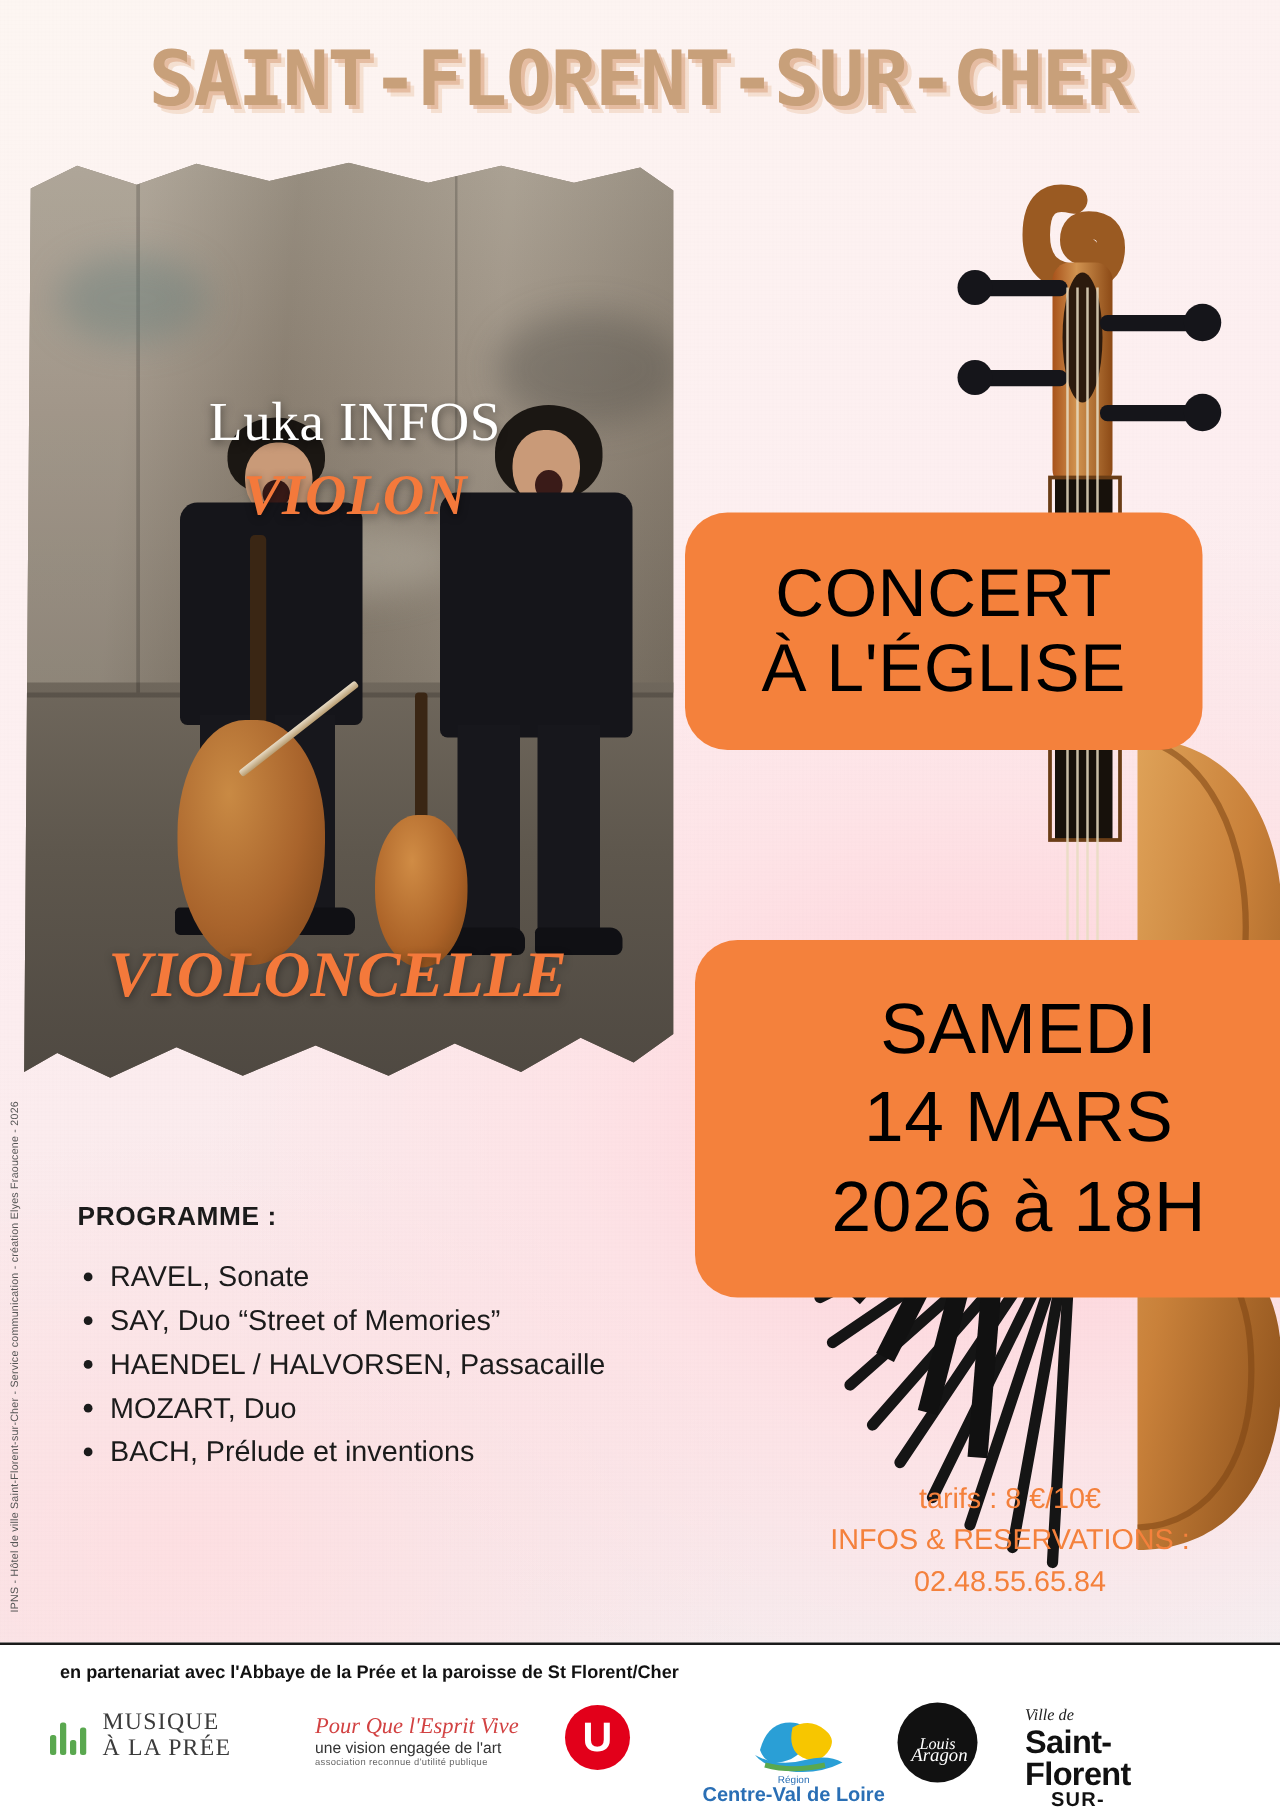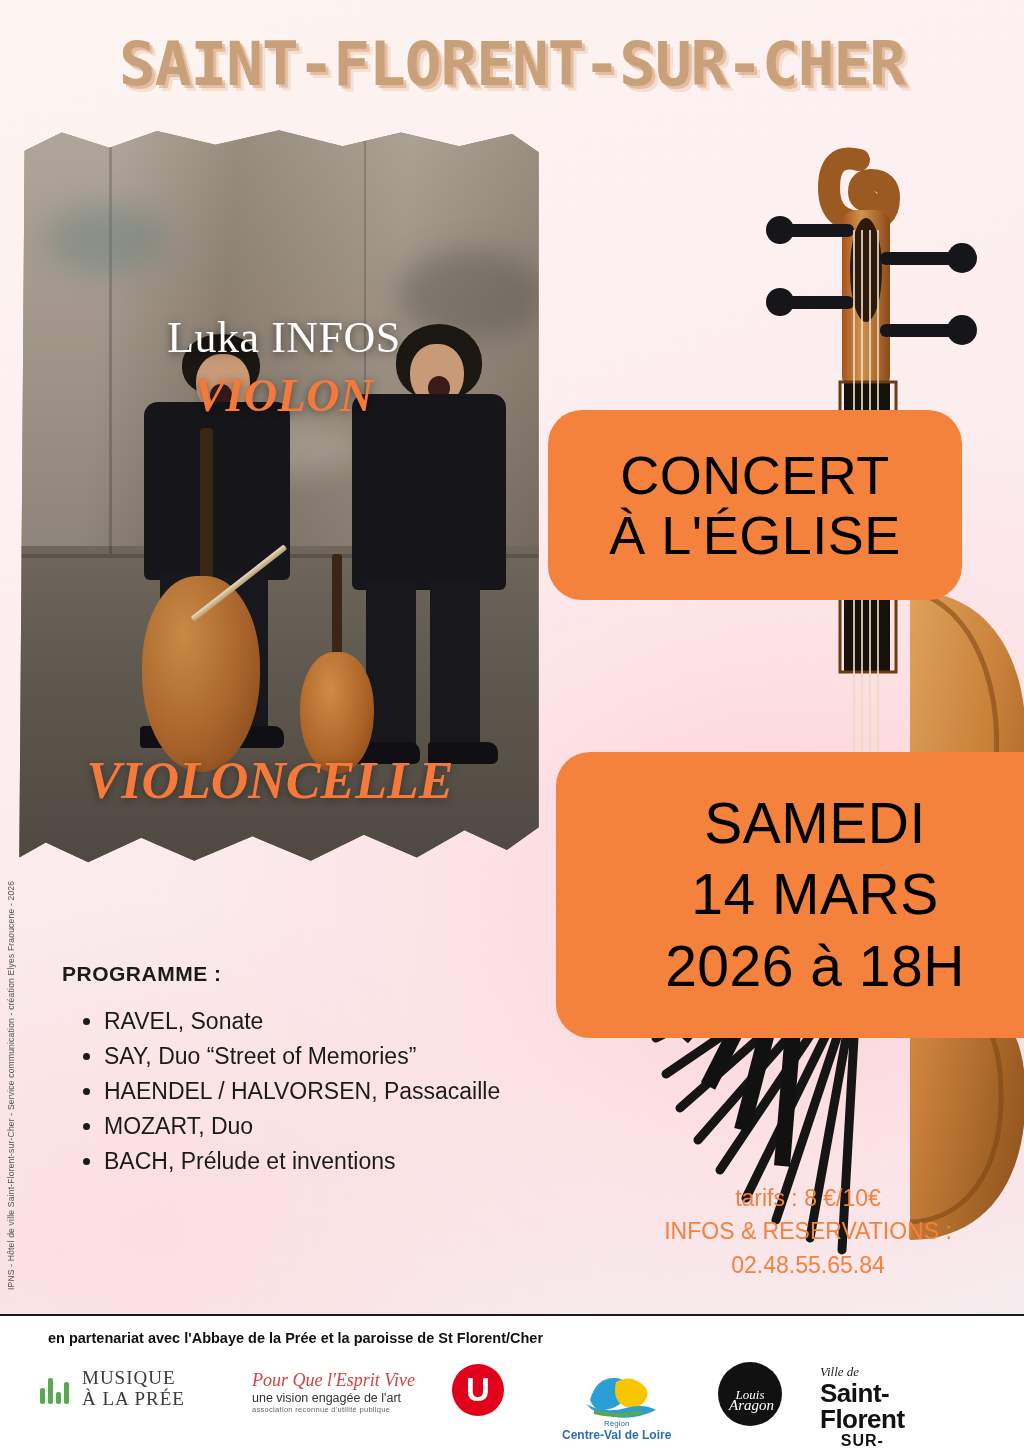--- a/index.html
+++ b/index.html
@@ -184,21 +184,21 @@
     z-index: 5;
     color: #1b1b1b;
   }
   .programme h2 {
     margin: 0 0 18px 0;
     font-size: 21px;
     font-weight: bold;
     letter-spacing: .5px;
   }
   .programme ul {
-    margin: 16px;
+    margin: 0;
     padding: 0 0 0 26px;
     list-style: disc;
   }
   .programme li {
     font-size: 23px;
     line-height: 1.52;
     color: #1b1b1b;
   }
 
   
@@ -262,21 +262,21 @@
   .u-circle {
     width: 52px; height: 52px; border-radius: 50%;
     background: #e2001a; color:#fff; font-weight:bold; font-size:33px;
     display:flex; align-items:center; justify-content:center;
     font-family: "Liberation Sans", sans-serif;
   }
 
   .logo-region { left:562px; top:12px; text-align:center; }
   .region-mark { width:90px; height:44px; position:relative; margin:0 auto; }
   .logo-region .r1 { font-size:8px; color:#2a6fb5; margin-top:1px; }
-  .logo-region .r2 { font-size:12px; color:#2a6fb5; font-weight:bold; }
+  .logo-region .r2 { font-size:16px; color:#2a6fb5; font-weight:bold; }
 
   .logo-aragon { left:718px; top:0px; }
   .aragon-circle {
     width:64px; height:64px; border-radius:50%; background:#111; color:#fff;
     display:flex; align-items:center; justify-content:center; position:relative;
   }
   .aragon-circle span { font-family:"Liberation Serif", serif; font-style:italic; font-size:13px; line-height:1; }
 
   .logo-ville { left:820px; top:2px; text-align:left; }
   .logo-ville .v1 { font-family:"Liberation Serif", serif; font-size:13px; color:#222; font-style:italic; }

